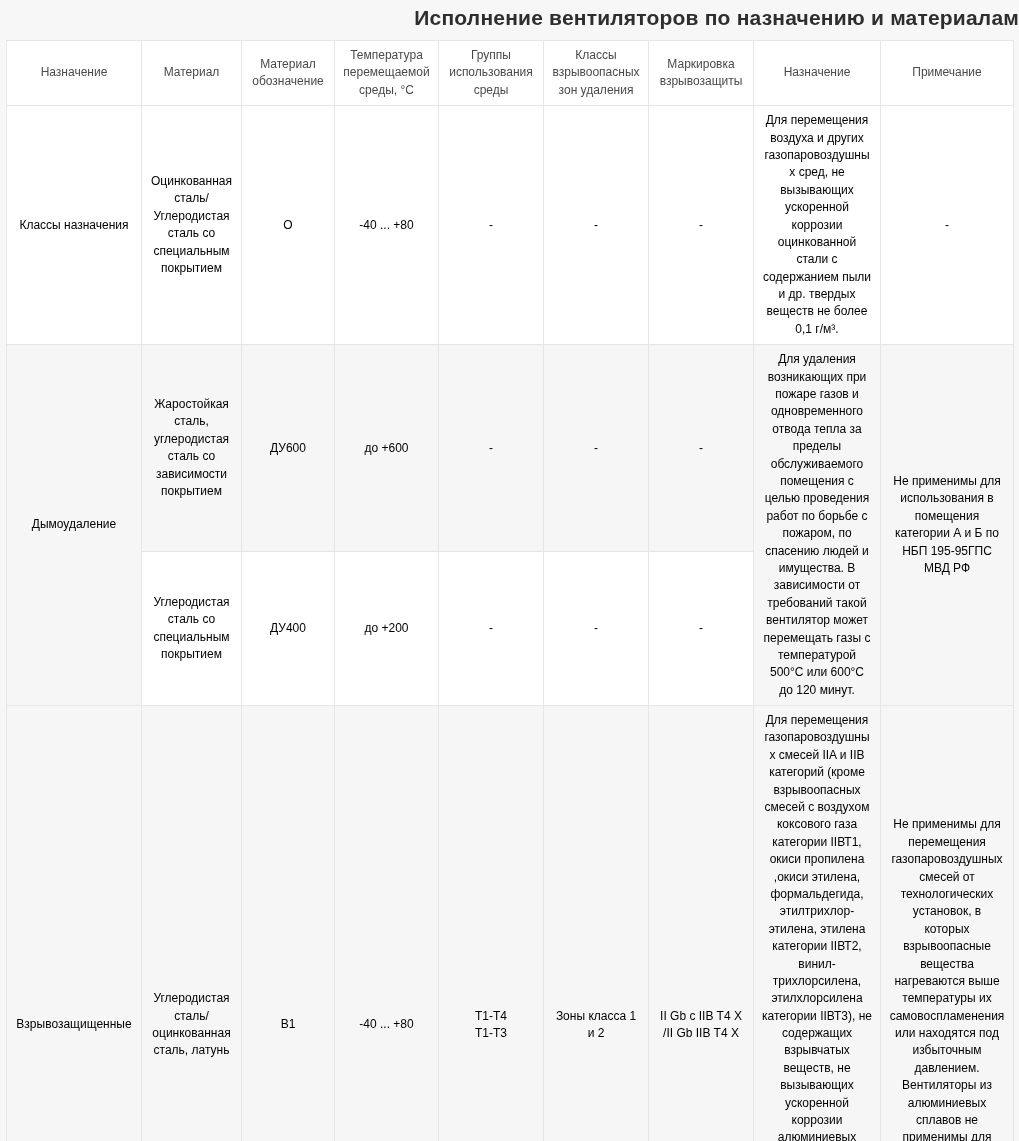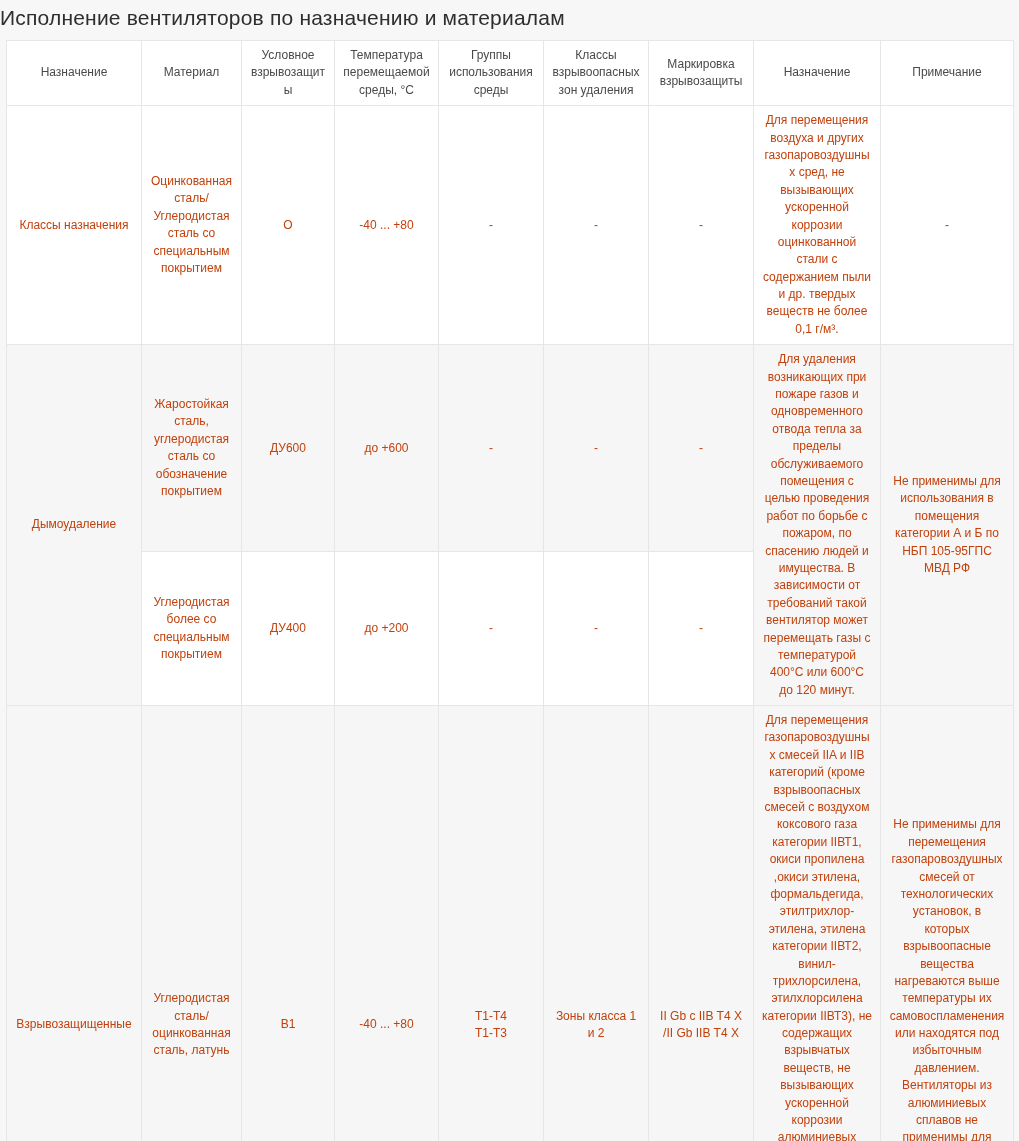--- a/index.html
+++ b/index.html
@@ -8,23 +8,23 @@
     background: #f7f7f8;
     font-family: "Liberation Sans", "DejaVu Sans", sans-serif;
     color: #4a4a4a;
   }
   .page {
     width: 1019px;
     min-height: 1141px;
     padding-top: 6px;
   }
   .title {
-    text-align: left;
+    text-align: right;
     font-size: 21px;
-    font-weight: 400;
+    font-weight: 700;
     color: #2e2e2e;
     margin-bottom: 10px;
     letter-spacing: 0.2px;
   }
   table.spec-table {
     border-collapse: collapse;
     table-layout: fixed;
     width: 1007px;
     margin-left: 6px;
     background: #ffffff;
@@ -36,21 +36,21 @@
     text-align: center;
     vertical-align: middle;
     padding: 6px 8px;
     word-wrap: break-word;
   }
   .spec-table th {
     font-weight: 400;
     color: #4a4a4a;
     background: #ffffff;
   }
-  .spec-table td { color: #c2410c; background: #ffffff; }
+  .spec-table td { color: #000000; background: #ffffff; }
   .spec-table td.gray { background: #f6f6f6; }
   .pre { white-space: pre-line; }
   tr.head-row  { height: 64px; }
   tr.row-general { height: 203px; }
   tr.row-smoke-a { height: 175px; }
   tr.row-smoke-b { height: 130px; }
   tr.row-explosion { height: 522px; }
 </style>
 </head>
 <body>
@@ -69,21 +69,21 @@
         <col style="width:105px">
       <col style="width:105px">
         <col style="width:127px">
         <col style="width:133px">
     </colgroup>
 
     <thead>
       <tr class="head-row">
         <th>Назначение</th>
         <th>Материал</th>
-        <th>Условное взрывозащиты</th>
+        <th>Материал обозначение</th>
         <th>Температура перемещаемой среды, °С</th>
         <th>Группы использования среды</th>
         <th>Классы взрывоопасных зон удаления</th>
         <th>Маркировка взрывозащиты</th>
         <th>Назначение</th>
         <th>Примечание</th>
       </tr>
     </thead>
 
     <tbody>
@@ -95,32 +95,32 @@
         <td>-40 ... +80</td>
         <td>-</td>
         <td>-</td>
         <td>-</td>
         <td>Для перемещения воздуха и других газопаровоздушных сред, не вызывающих ускоренной коррозии оцинкованной стали с содержанием пыли и др. твердых веществ не более 0,1 г/м³.</td>
         <td>-</td>
       </tr>
 
       <tr class="row-smoke-a">
         <td rowspan="2" class="gray">Дымоудаление</td>
-        <td class="gray">Жаростойкая сталь, углеродистая сталь  со обозначение покрытием</td>
+        <td class="gray">Жаростойкая сталь, углеродистая сталь  со зависимости покрытием</td>
         <td class="gray">ДУ600</td>
         <td class="gray">до +600</td>
         <td class="gray">-</td>
         <td class="gray">-</td>
         <td class="gray">-</td>
-        <td rowspan="2" class="gray">Для удаления возникающих при пожаре газов и одновременного отвода тепла за пределы обслуживаемого помещения с целью проведения работ по борьбе с пожаром, по спасению людей и имущества. В зависимости от требований такой вентилятор может перемещать газы с температурой 400°С или 600°С до 120 минут.</td>
-        <td rowspan="2" class="gray">Не применимы для использования в помещения категории А и Б по НБП 105-95ГПС МВД РФ</td>
+        <td rowspan="2" class="gray">Для удаления возникающих при пожаре газов и одновременного отвода тепла за пределы обслуживаемого помещения с целью проведения работ по борьбе с пожаром, по спасению людей и имущества. В зависимости от требований такой вентилятор может перемещать газы с температурой 500°С или 600°С до 120 минут.</td>
+        <td rowspan="2" class="gray">Не применимы для использования в помещения категории А и Б по НБП 195-95ГПС МВД РФ</td>
       </tr>
 
       <tr class="row-smoke-b">
-        <td>Углеродистая более со специальным покрытием</td>
+        <td>Углеродистая сталь со специальным покрытием</td>
         <td>ДУ400</td>
         <td>до +200</td>
         <td>-</td>
         <td>-</td>
         <td>-</td>
       </tr>
 
       <tr class="row-explosion">
         <td class="gray">Взрывозащищенные</td>
         <td class="gray">Углеродистая сталь/ оцинкованная сталь, латунь</td>

